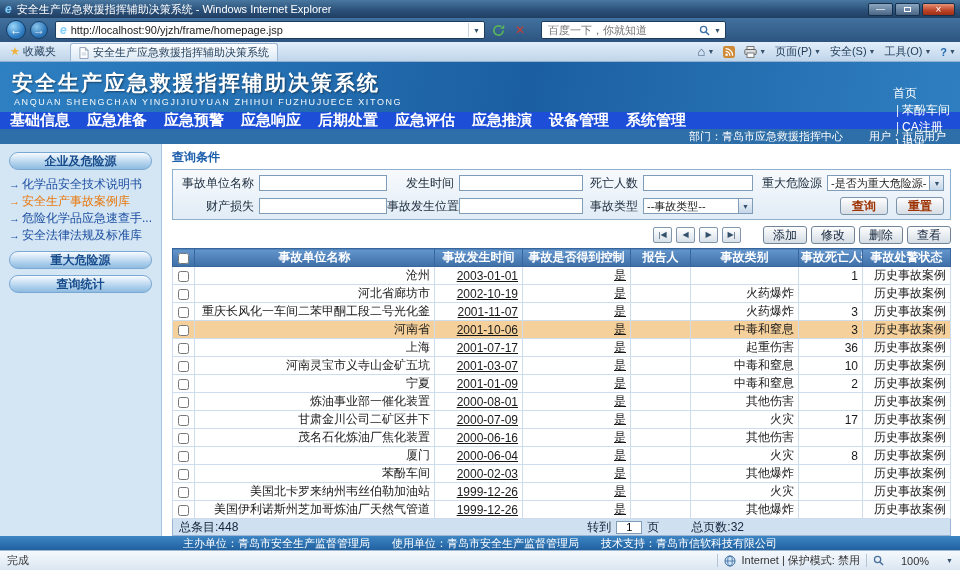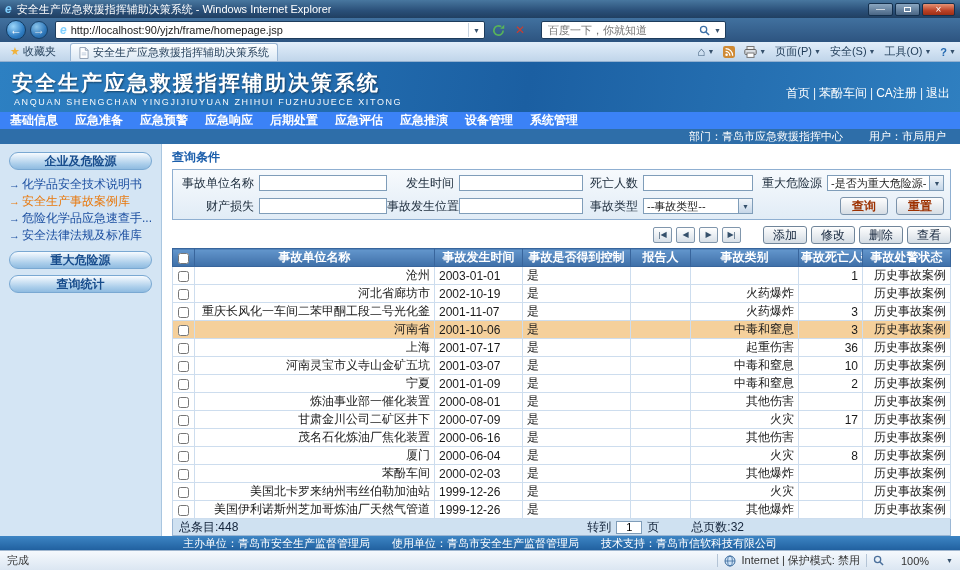--- a/index.html
+++ b/index.html
@@ -35,24 +35,24 @@
   .cmdbar{margin-left:auto;display:flex;align-items:center;gap:9px;padding-bottom:2px;}
   .cmditem{display:flex;align-items:center;gap:2px;white-space:nowrap;}
   .home-glyph{font-size:13px;line-height:1;color:#3c5a78;}
   .help-q{color:#2268b0;font-weight:bold;}
 
   
   .app{flex:1;display:flex;flex-direction:column;min-height:0;}
   .apphdr{height:50px;background:linear-gradient(100deg,#2d80c2 0%,#1b5fa2 55%,#2f7fc0 100%);position:relative;color:#fff;flex:0 0 auto;}
   .apptitle{position:absolute;left:12px;top:7px;font-size:21px;font-weight:bold;letter-spacing:2px;text-shadow:1px 1px 2px rgba(0,0,0,.45);white-space:nowrap;}
   .appsub{position:absolute;left:14px;top:35px;font-size:9px;letter-spacing:1.6px;opacity:.95;white-space:nowrap;}
-  .hdrlinks{position:absolute;right:10px;top:23px;font-size:12px;display:flex;}
+  .hdrlinks{position:absolute;right:10px;top:23px;font-size:12px;display:flex;flex-direction:column;}
   .hdrlink{cursor:pointer;white-space:nowrap;}
   .hdrlink + .hdrlink::before{content:"|";margin:0 3px;opacity:.9;}
-  .menubar{height:17px;background:#3b82f6;display:flex;align-items:center;gap:17px;padding:0 10px;color:#fff;font-size:12px;font-weight:bold;flex:0 0 auto;}
+  .menubar{height:17px;background:#1d4ed8;display:flex;align-items:center;gap:17px;padding:0 10px;color:#fff;font-size:15px;font-weight:bold;flex:0 0 auto;}
   .menu-item{white-space:nowrap;cursor:pointer;}
   .deptbar{height:15px;background:#2e6ea9;display:flex;align-items:center;justify-content:flex-end;gap:26px;padding:0 14px;color:#fff;font-size:11px;flex:0 0 auto;}
 
   .bodyrow{flex:1;display:flex;min-height:0;background:#fff;}
   .sidebar{flex:0 0 150px;background:#d4e5f4;border-right:1px solid #a9c6e0;padding:8px 9px;}
   .sbtn{height:18px;border:1px solid #79a8d2;border-radius:9px;background:linear-gradient(#f7fbff,#aacdea 70%,#8fbbe0);color:#174c8c;font-size:12px;font-weight:bold;text-align:center;line-height:16px;margin-bottom:6px;cursor:pointer;}
   .slinks{margin:1px 0 7px;}
   .slink{font-size:12px;line-height:17px;color:#1c4fa0;white-space:nowrap;overflow:hidden;cursor:pointer;}
   .slink .arr{margin-right:2px;font-size:11px;}
   .slink.active{color:#e8780c;}
@@ -78,21 +78,21 @@
   .abtn{width:44px;height:18px;border:1px solid #70859a;border-radius:3px;background:linear-gradient(#fefefe,#d4dce4);font-size:12px;text-align:center;line-height:16px;color:#12233a;cursor:pointer;}
 
   .tblwrap{flex:0 0 auto;}
   table{border-collapse:collapse;table-layout:fixed;width:100%;font-size:12px;}
   th{background:linear-gradient(#6396cc,#3e6fa8);color:#fff;font-weight:bold;height:18px;border:1px solid #38659c;padding:0 2px;white-space:nowrap;overflow:hidden;}
   td{height:15px;border:1px solid #cdddee;padding:0 4px;white-space:nowrap;overflow:hidden;color:#1a1a1a;background:#fff;}
   tr.sel td{background:#f5d09b;}
   .col-cb{width:22px;} .col-name{width:240px;} .col-date{width:88px;} .col-ctrl{width:108px;} .col-rep{width:60px;} .col-cat{width:108px;} .col-death{width:64px;}
   .c-cb{text-align:center;padding:0;}
   .c-name,.c-cat,.c-status{text-align:right;}
-  .c-date,.c-ctrl,.c-rep{text-align:left;}
+  .c-date,.c-ctrl,.c-rep{text-align:right;text-decoration:underline;}
   .c-death{text-align:right;}
   input[type=checkbox]{width:11px;height:11px;margin:0;vertical-align:middle;}
 
   .sumrow{display:flex;align-items:center;background:#cfe1f1;border:1px solid #9ab6d4;border-top:none;height:17px;font-size:12px;color:#12233a;padding:0 6px;gap:5px;flex:0 0 auto;}
   .goto-input{width:26px;height:13px;border:1px solid #7f9db9;font-size:11px;font-family:inherit;text-align:center;padding:0;outline:none;}
   .sum-tail{width:195px;}
 
   .appfooter{height:14px;background:linear-gradient(#3d85c4,#2161a0);color:#fff;font-size:11px;display:flex;align-items:center;justify-content:center;flex:0 0 auto;white-space:nowrap;}
 
   .statusbar{height:20px;background:linear-gradient(#f5f9fd,#dbe6f2);border-top:1px solid #9fb6cf;display:flex;align-items:center;font-size:11px;color:#333;padding:0 7px;gap:8px;flex:0 0 auto;}

